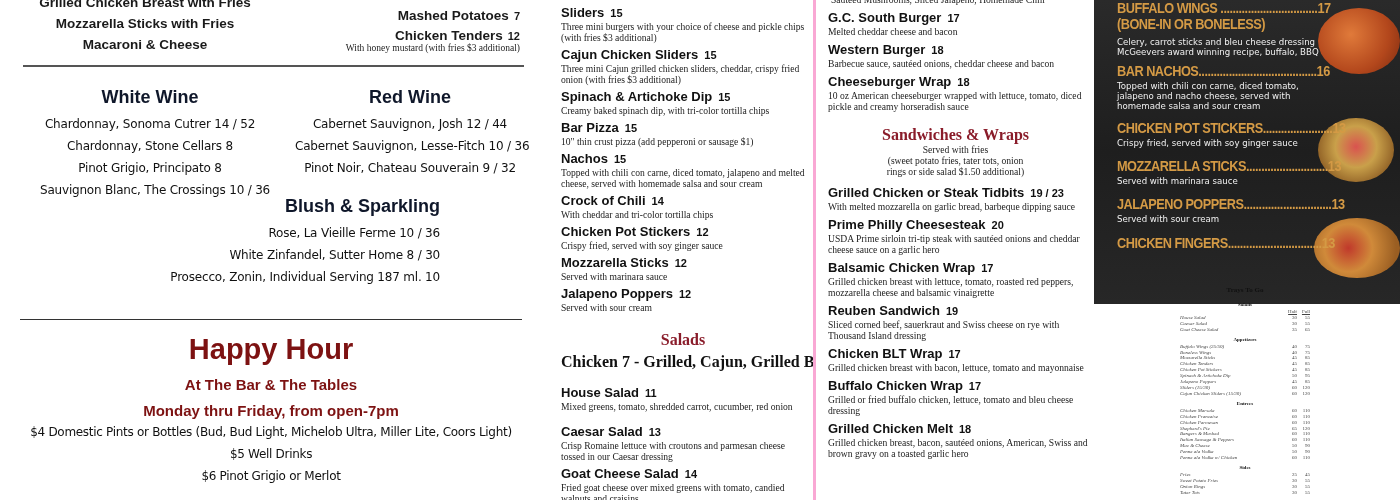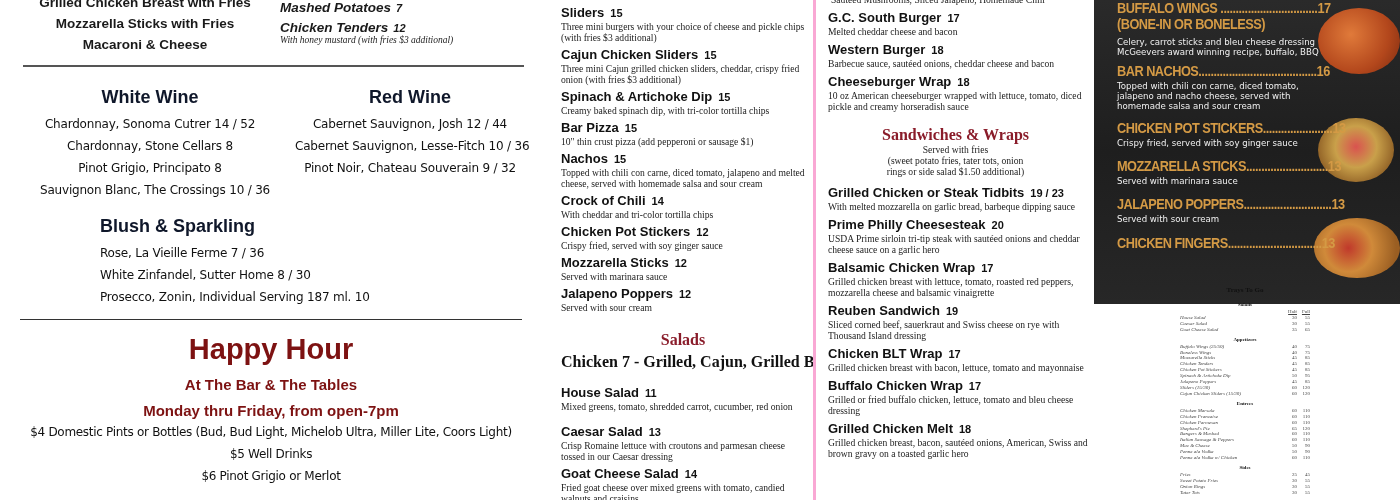--- a/index.html
+++ b/index.html
@@ -5,32 +5,32 @@
   * { box-sizing: border-box; margin: 0; padding: 0; }
   html, body { width: 1400px; height: 500px; overflow: hidden; background: #ffffff; }
   body { position: relative; font-family: "Liberation Serif", serif; color: #111; }
 
   .panel { position: absolute; top: 0; height: 500px; overflow: hidden; }
 
   
   #p1 { left: 0; width: 545px; }
   .kids-left { position: absolute; left: 20px; width: 250px; top: -8px; text-align: center;
                font-family: "Liberation Sans", sans-serif; font-weight: bold; font-size: 13.5px; line-height: 21px; color: #1a1a1a; }
-  .kids-right { position: absolute; left: 280px; width: 240px; top: 0; text-align: left; font-style: italic; }
+  .kids-right { position: absolute; left: 280px; width: 240px; top: 8px; text-align: right; }
   .kids-right .it { font-family: "Liberation Sans", sans-serif; font-weight: bold; font-size: 13.5px; color:#1a1a1a; }
   .kids-right .it .pr { font-size: 11px; margin-left: 5px; }
   .kids-right .it + .it { margin-top: 5px; }
   .kids-right .desc { font-size: 9.5px; line-height: 11px; color: #222; }
   .rule1 { position: absolute; left: 23px; top: 65px; width: 501px; height: 2px; background: #555; }
   .wine-col { position: absolute; top: 87px; text-align: center; font-family: "DejaVu Sans", sans-serif; }
   .wine-col.white { left: 40px; width: 220px; }
   .wine-col.red { left: 295px; width: 230px; }
   .sec-title { font-family: "Liberation Sans", sans-serif; font-weight: bold; font-size: 18px; color: #0f172a; margin-bottom: 5px; }
   .wine-line { font-size: 12px; line-height: 22px; color: #111; letter-spacing: -0.2px; white-space: nowrap; }
-  .blush { position: absolute; left: 100px; width: 340px; top: 216px; text-align: left; font-family: "DejaVu Sans", sans-serif; }
+  .blush { position: absolute; left: 100px; width: 340px; top: 196px; text-align: right; font-family: "DejaVu Sans", sans-serif; }
   .rule2 { position: absolute; left: 20px; top: 319px; width: 502px; height: 1px; background: #333; }
   .hh { position: absolute; left: 20px; width: 502px; top: 333px; text-align: center; }
   .hh-title { font-family: "Liberation Sans", sans-serif; font-weight: bold; font-size: 29px; color: #7d1212; }
   .hh-sub { font-family: "Liberation Sans", sans-serif; font-weight: bold; font-size: 15px; color: #7d1212; margin-top: 10px; }
   .hh-days { font-family: "Liberation Sans", sans-serif; font-weight: bold; font-size: 15px; color: #7d1212; margin-top: 9px; }
   .hh-line { font-family: "DejaVu Sans", sans-serif; font-size: 12px; line-height: 22px; color: #111; white-space: nowrap; letter-spacing: -0.3px; }
   .hh-lines { margin-top: 2px; }
 
   
   #p2 { left: 553px; width: 263px; border-right: 3px solid #f9a8d4; }
@@ -90,21 +90,21 @@
     <div class="wine-line">Sauvignon Blanc, The Crossings  10 / 36</div>
   </div>
   <div class="wine-col red">
     <div class="sec-title">Red Wine</div>
     <div class="wine-line">Cabernet Sauvignon, Josh  12 / 44</div>
     <div class="wine-line">Cabernet Sauvignon, Lesse-Fitch  10 / 36</div>
     <div class="wine-line">Pinot Noir, Chateau Souverain  9 / 32</div>
   </div>
   <div class="blush">
     <div class="sec-title">Blush &amp; Sparkling</div>
-    <div class="wine-line">Rose, La Vieille Ferme  7 / 36</div>
+    <div class="wine-line">Rose, La Vieille Ferme  10 / 36</div>
     <div class="wine-line">White Zinfandel, Sutter Home  8 / 30</div>
     <div class="wine-line">Prosecco, Zonin, Individual Serving 187 ml.  10</div>
   </div>
   <div class="rule2"></div>
 
   <div class="hh">
     <div class="hh-title">Happy Hour</div>
     <div class="hh-sub">At The Bar &amp; The Tables</div>
     <div class="hh-days">Monday thru Friday, from open-7pm</div>
     <div class="hh-lines">

